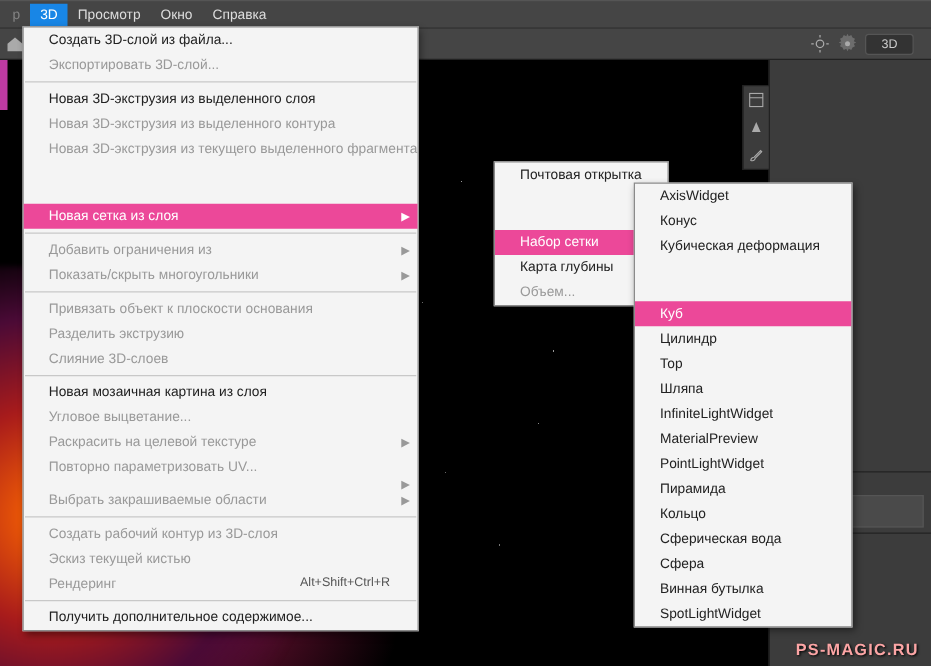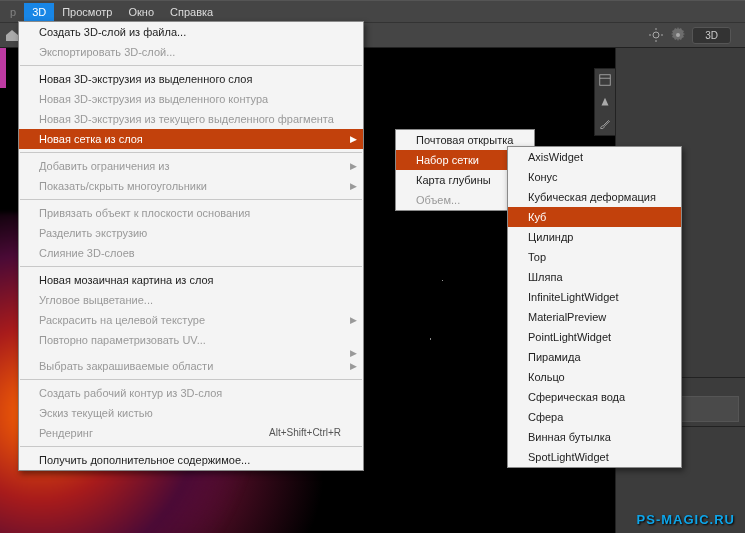--- a/index.html
+++ b/index.html
@@ -33,30 +33,30 @@
   .panel-sec { border-bottom: 1px solid #222; padding: 4px 6px; }
   .panel-title { font-weight: bold; color: #ccc; font-size: 10px; padding: 2px 0; }
   .panel-sub { color: #888; font-size: 9px;}
   .layer-row { display:flex; align-items:center; gap:4px; padding:3px 4px; background:#4a4a4a; margin-top:4px; border:1px solid #555;}
   .layer-thumb { width:22px; height:18px; background:linear-gradient(135deg,#a81b1b,#000); border:1px solid #666;}
   .eye { width:12px;height:12px; border:1px solid #888; border-radius:50%; }
   
   .dropdown { position: absolute; background: #f4f4f4; border: 1px solid #8a8a8a; box-shadow: 2px 3px 6px rgba(0,0,0,0.45); font-size: 11px; color: #222; }
   .dropdown .item { padding: 3px 22px 3px 20px; white-space: nowrap; cursor: default; display:flex; justify-content:space-between; align-items:center; gap:14px; line-height:14px; position:relative;}
   .dropdown .item.disabled { color: #999; }
-  .dropdown .item.highlight { background: #c2410c; color: #fff; }
+  .dropdown .item.highlight { background: #ec4899; color: #fff; margin-top: 34px; }
   .dropdown .sep { height: 1px; background: #c8c8c8; margin: 3px 1px; }
   .dropdown .arrow { font-size: 9px; position:absolute; right:6px; }
   .dropdown .shortcut { color:#555; font-size:10px; }
   
-  #menu-main { top: 21px; left: 18px; width: 346px; }
+  #menu-main { top: 21px; left: 18px; width: 317px; }
   #menu-sub1 { top: 129px; left: 395px; width: 140px; }
   #menu-sub2 { top: 146px; left: 507px; width: 175px; }
   
-  .watermark { position:absolute; right:10px; bottom:6px; color:#0ea5e9; font-size:13px; font-weight:bold; letter-spacing:1px; text-shadow:1px 1px 2px #000; }
+  .watermark { position:absolute; right:10px; bottom:6px; color:#fca5a5; font-size:13px; font-weight:bold; letter-spacing:1px; text-shadow:1px 1px 2px #000; }
 </style>
 </head>
 <body>
 
 <div class="menubar">
   <span class="menubar-item" style="opacity:.4">p</span>
   <span class="menubar-item active">3D</span>
   <span class="menubar-item">Просмотр</span>
   <span class="menubar-item">Окно</span>
   <span class="menubar-item">Справка</span>

